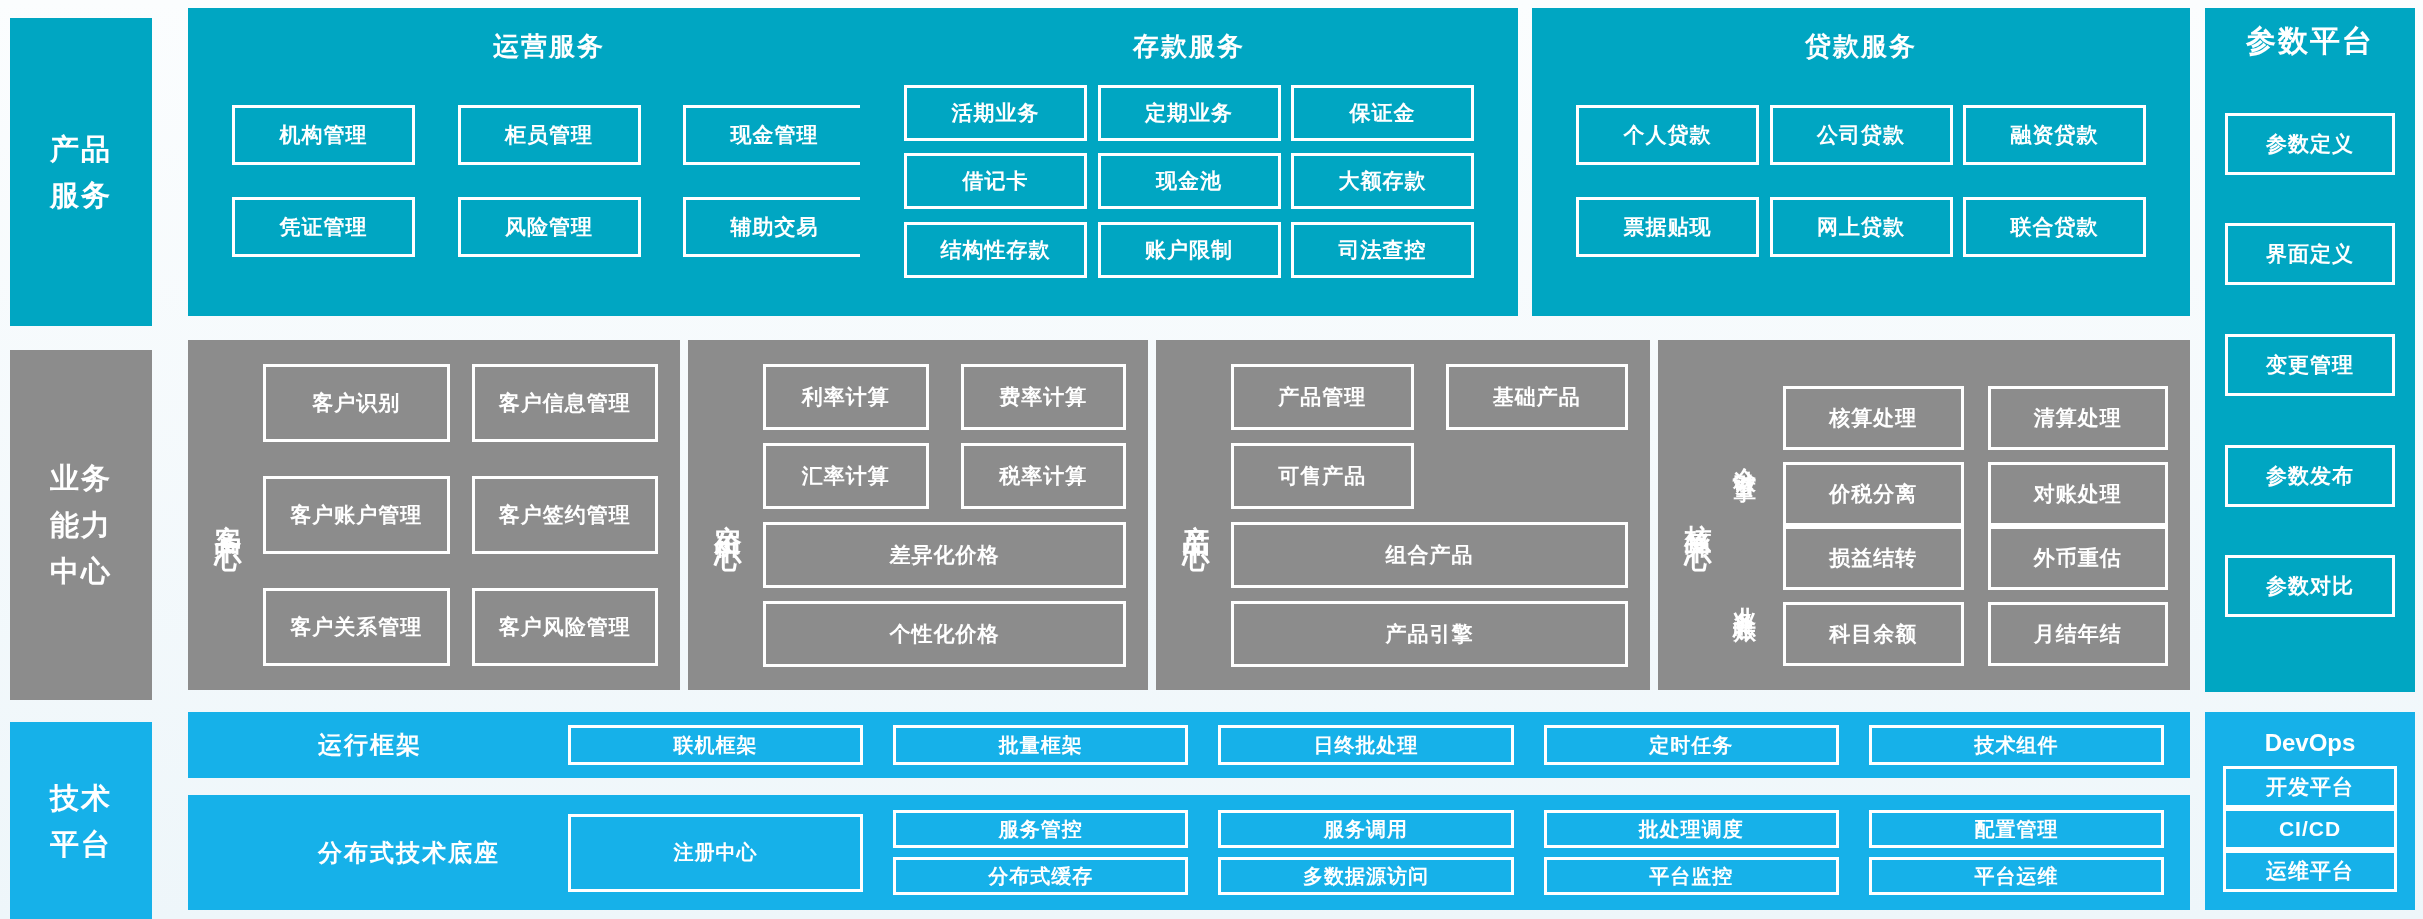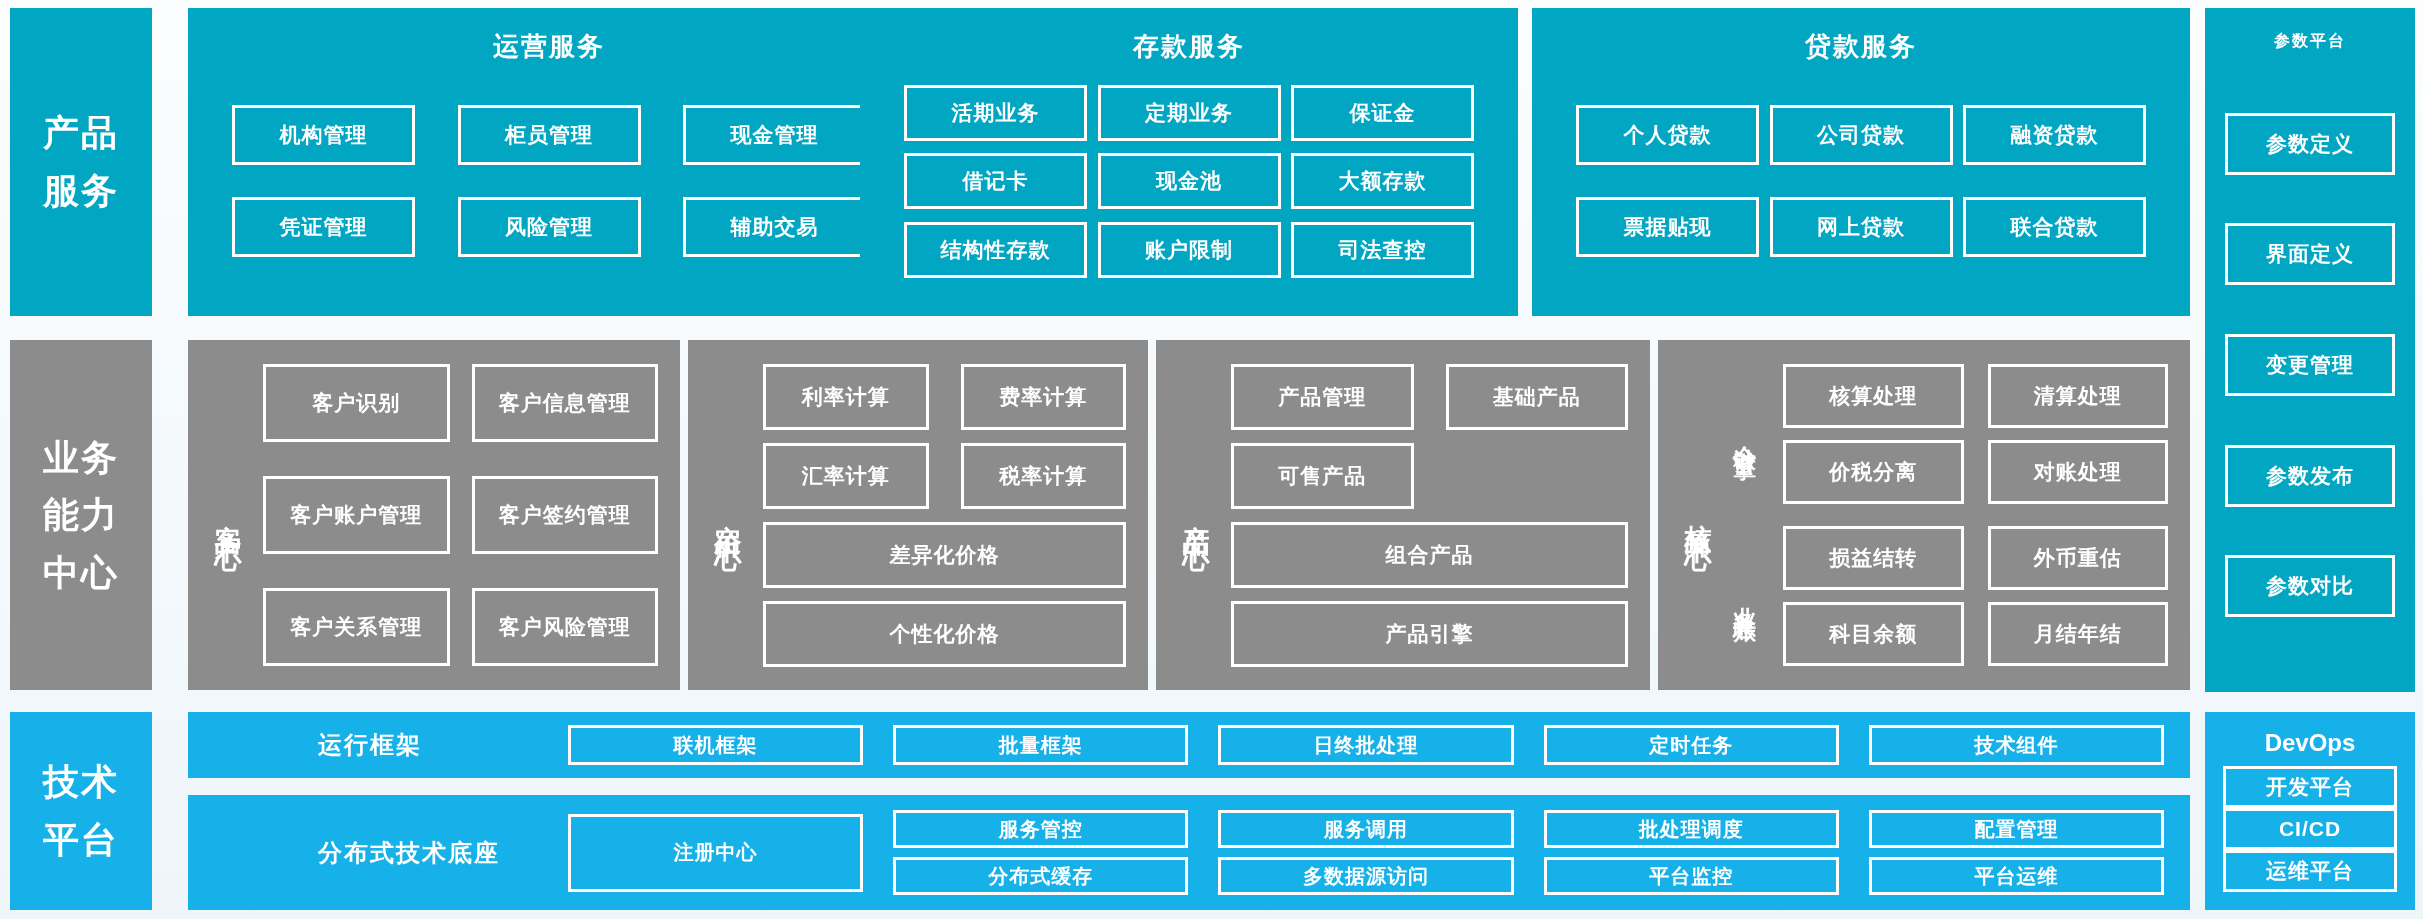--- a/index.html
+++ b/index.html
@@ -10,33 +10,33 @@
   .panel { position:absolute; }
   .teal { background:#00a6c2; }
   .sky  { background:#16b1e9; }
   .gray { background:#8c8c8c; }
 
   .cell { border:3px solid #ffffff; display:flex; align-items:center; justify-content:center;
           font-size:21px; letter-spacing:1px; text-align:center; }
 
   
   .side-label { display:flex; align-items:center; justify-content:center; text-align:right;
-                font-size:36px; line-height:1.6; white-space:pre-line; letter-spacing:2px; }
+                font-size:29px; line-height:1.6; white-space:pre-line; letter-spacing:2px;margin-top:10px; }
 
   
   .top-sec { display:flex; flex-direction:column; padding:12px 44px 26px; }
   .top-title { height:52px; display:flex; align-items:center; justify-content:center; font-size:26px; letter-spacing:2px; }
   .top-rows { flex:1; display:flex; flex-direction:column; justify-content:space-evenly; }
   .top-row { display:flex; justify-content:space-between; }
   .top-row .cell { width:183px; height:60px; }
   .rows3 .top-row .cell { height:56px; }
 
   
   .param { display:flex; flex-direction:column; padding:10px 20px 26px; }
-  .param-title { height:46px; display:flex; align-items:center; justify-content:center; font-size:16px; letter-spacing:2px; }
+  .param-title { height:46px; display:flex; align-items:center; justify-content:center; font-size:30px; letter-spacing:2px; }
   .param-items { flex:1; display:flex; flex-direction:column; justify-content:space-evenly; }
   .param-items .cell { height:62px; }
 
   
   .center { display:flex; align-items:stretch; padding:24px 22px 24px 26px; }
   .vlabel { writing-mode:vertical-lr; text-orientation:upright; align-self:center;
             font-size:27px; letter-spacing:6px; line-height:1; text-align:center; }
   .center .vlabel { margin-right:22px; }
   .c-grid { flex:1; display:grid; grid-template-columns:1fr 1fr; gap:24px 22px; align-content:space-between; }
   .c-grid .cell { height:78px; }
@@ -168,21 +168,21 @@
     <div class="vlabel">产品中心</div>
     <div class="pp-grid">
       <div class="cell">产品管理</div>
       <div class="cell">基础产品</div>
       <div class="cell">可售产品</div>
       <div class="cell wide">组合产品</div>
       <div class="cell wide">产品引擎</div>
     </div>
   </div>
 
-  <div class="panel gray center" style="left:1658px;top:340px;width:532px;height:350px;">
+  <div class="panel gray center" style="left:1658px;top:340px;width:532px;height:350px;align-items:flex-end;">
     <div class="vlabel acct-main">核算中心</div>
     <div class="acct-groups">
       <div class="acct-group">
         <div class="vlabel">会计引擎</div>
         <div class="acct-grid">
           <div class="cell">核算处理</div>
           <div class="cell">清算处理</div>
           <div class="cell">价税分离</div>
           <div class="cell">对账处理</div>
         </div>

